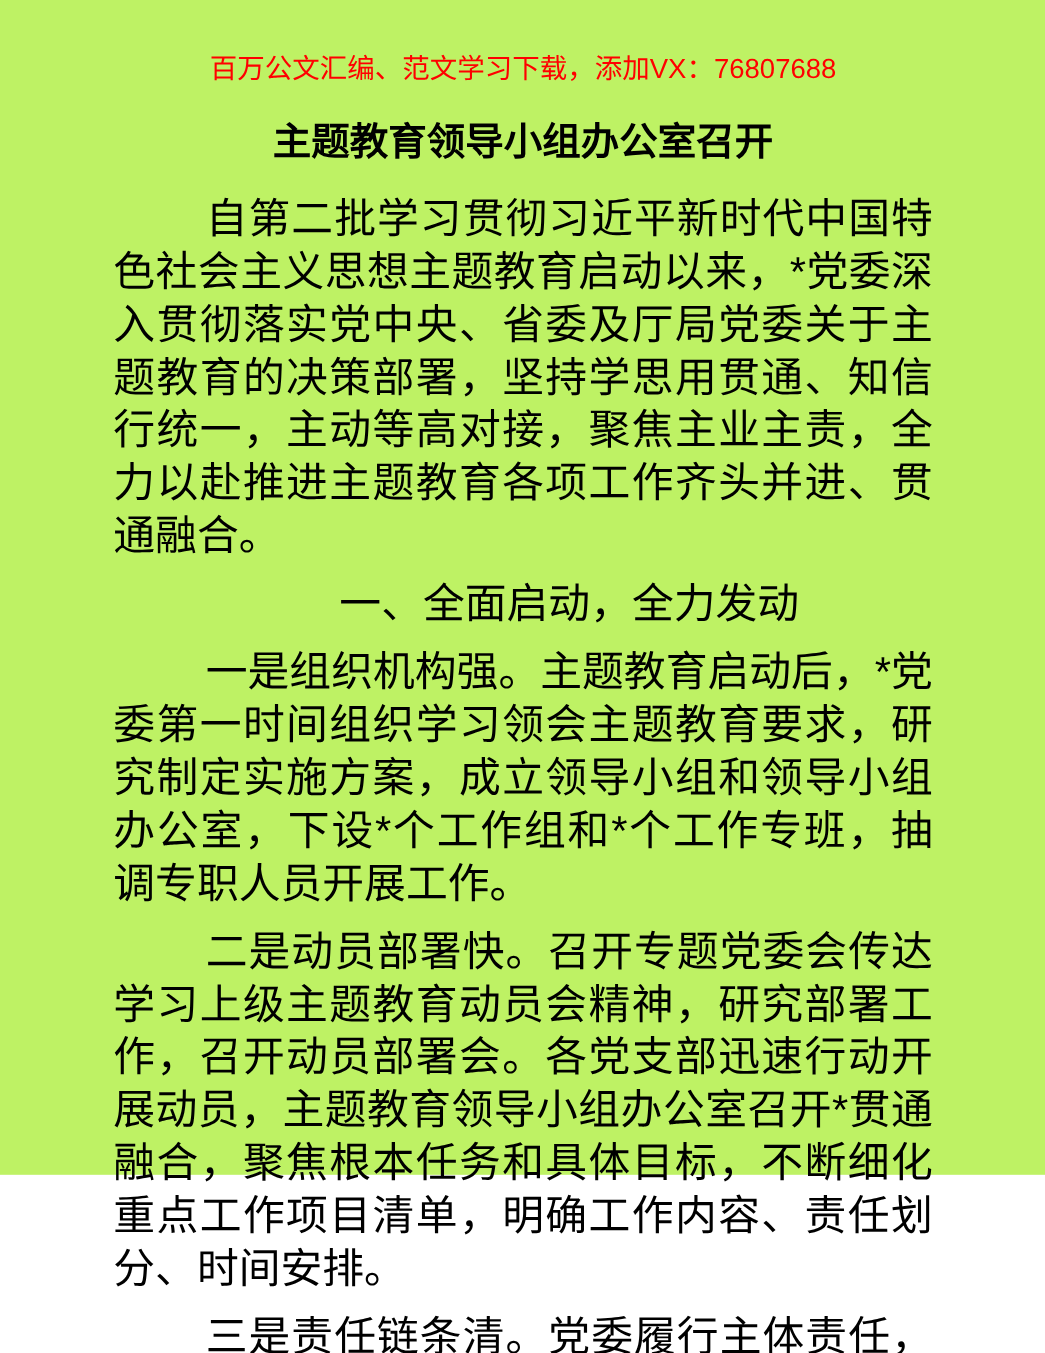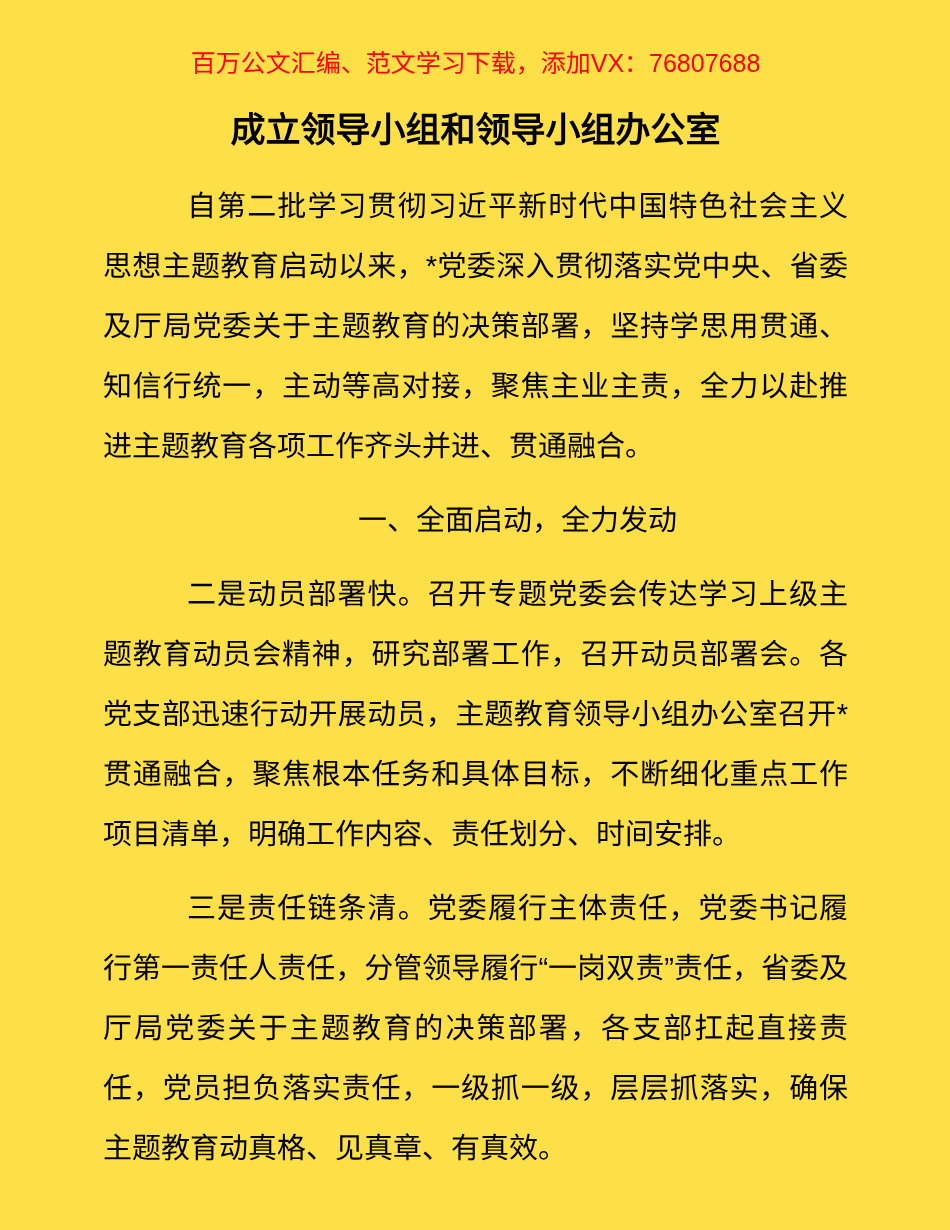--- a/index.html
+++ b/index.html
@@ -10,64 +10,65 @@
   body {
     width: 950px;
     height: 1230px;
     font-family: "Liberation Sans", sans-serif;
     color: #000000;
     overflow: hidden;
   }
   .page {
     box-sizing: border-box;
     width: 950px;
-    height: 1230px;
-    background: #fde047;
+    height: 1068px;
+    background: #bef264;
     padding: 48px 102px 0 103px;
   }
   .notice {
     color: #ff0000;
     text-align: center;
     font-size: 25px;
     line-height: 30px;
     margin: 0;
     white-space: nowrap;
   }
   .title {
     text-align: center;
     font-size: 35px;
     font-weight: bold;
     line-height: 44px;
     margin: 30px 0 0 0;
     letter-spacing: 0;
   }
   .para {
-    font-size: 29px;
-    line-height: 60px;
+    font-size: 38px;
+    line-height: 48px;
     text-align: justify;
     text-indent: 84px;
     margin: 14px 0 14px 0;
     word-break: break-all;
   }
   .para.first {
     margin-top: 24px;
   }
   .para.heading {
     text-align: center;
   }
 </style>
 </head>
 <body>
 
 <div class="page">
   <div class="notice">百万公文汇编、范文学习下载，添加VX：76807688</div>
 
-  <h1 class="title">成立领导小组和领导小组办公室</h1>
+  <h1 class="title">主题教育领导小组办公室召开</h1>
 
   <p class="para first">自第二批学习贯彻习近平新时代中国特色社会主义思想主题教育启动以来，*党委深入贯彻落实党中央、省委及厅局党委关于主题教育的决策部署，坚持学思用贯通、知信行统一，主动等高对接，聚焦主业主责，全力以赴推进主题教育各项工作齐头并进、贯通融合。</p>
 
   <p class="para heading">一、全面启动，全力发动</p>
 
+  <p class="para">一是组织机构强。主题教育启动后，*党委第一时间组织学习领会主题教育要求，研究制定实施方案，成立领导小组和领导小组办公室，下设*个工作组和*个工作专班，抽调专职人员开展工作。</p>
 
   <p class="para">二是动员部署快。召开专题党委会传达学习上级主题教育动员会精神，研究部署工作，召开动员部署会。各党支部迅速行动开展动员，主题教育领导小组办公室召开*贯通融合，聚焦根本任务和具体目标，不断细化重点工作项目清单，明确工作内容、责任划分、时间安排。</p>
 
   <p class="para">三是责任链条清。党委履行主体责任，党委书记履行第一责任人责任，分管领导履行“一岗双责”责任，省委及厅局党委关于主题教育的决策部署，各支部扛起直接责任，党员担负落实责任，一级抓一级，层层抓落实，确保主题教育动真格、见真章、有真效。</p>
 </div>
 
 </body></html>

